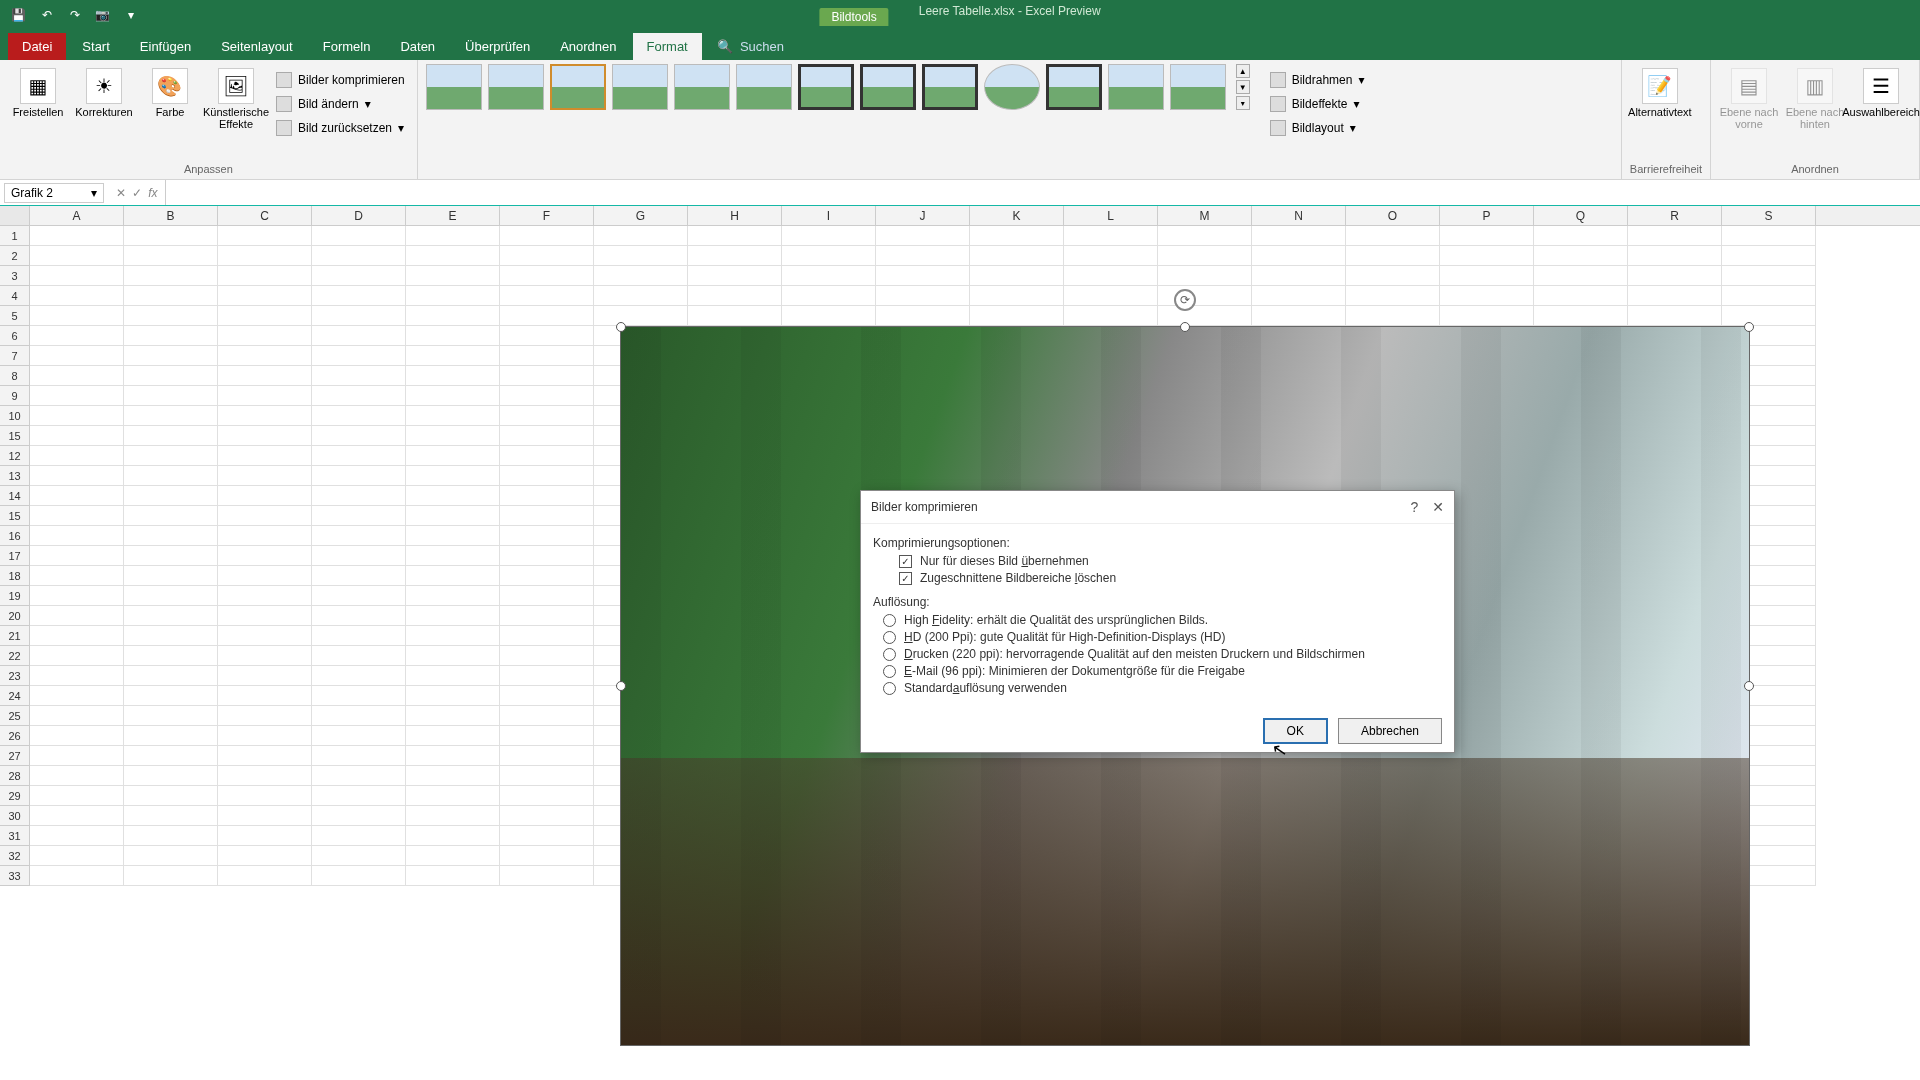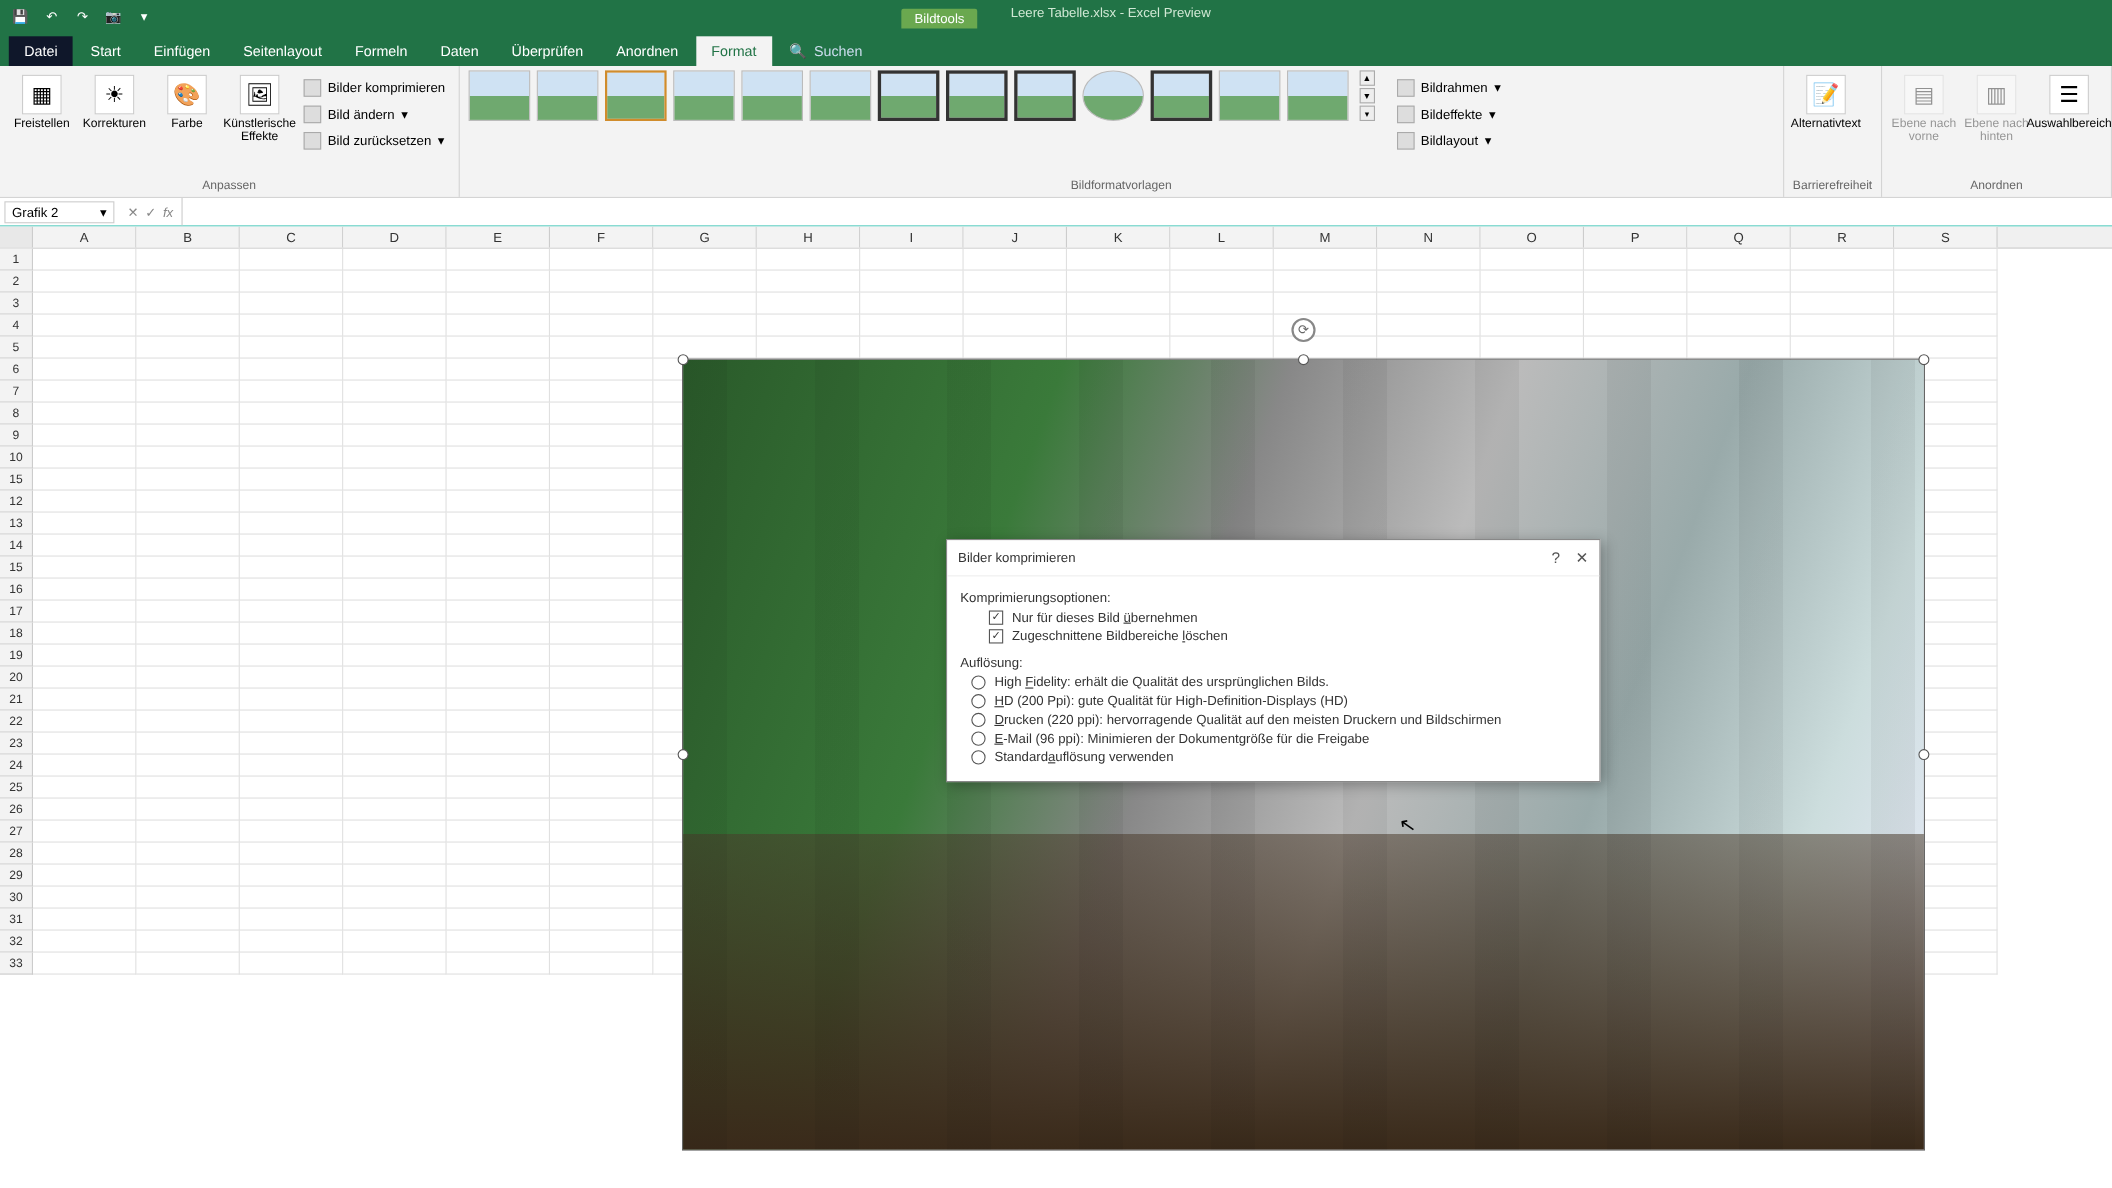--- a/index.html
+++ b/index.html
@@ -9,21 +9,21 @@
 .titlebar { height: 30px; background: #217346; display: flex; align-items: center; color: #fff; font-size: 12px; }
 .titlebar .qat { display: flex; gap: 10px; padding: 0 10px; align-items: center; }
 .titlebar .qat-item { width: 18px; height: 18px; display: flex; align-items: center; justify-content: center; cursor: pointer; }
 .titlebar .center { position: absolute; left: 50%; transform: translateX(-50%); display: flex; gap: 30px; }
 .titlebar .context-tab { background: #6aa84f; padding: 2px 12px; border-radius: 2px 2px 0 0; font-size: 12px; margin-top:4px; }
 .titlebar .doc-title { color: #d0e8d4; }
 
 
 .ribbon-tabs { height: 30px; background: #217346; display: flex; align-items: flex-end; padding-left: 8px; gap: 2px; }
 .ribbon-tabs .tab { padding: 6px 14px; color: #fff; font-size: 13px; cursor: pointer; }
-.ribbon-tabs .tab.file { background: #0f172a; }
+.ribbon-tabs .tab.file { background: #b91c1c; }
 .ribbon-tabs .tab.active { background: #f3f3f3; color: #217346; }
 .ribbon-tabs .search-tab { display: flex; align-items: center; gap: 6px; color: #cde; padding: 6px 14px; font-size: 13px; }
 
 
 .ribbon { height: 120px; background: #f3f3f3; border-bottom: 1px solid #d4d4d4; display: flex; }
 .ribbon-group { border-right: 1px solid #d4d4d4; padding: 4px 8px 2px 8px; display: flex; flex-direction: column; justify-content: space-between; }
 .ribbon-group .group-content { display: flex; gap: 6px; align-items: flex-start; height: 96px; }
 .ribbon-group .group-label { text-align: center; font-size: 11px; color: #666; padding: 2px 0; position:relative; }
 .big-btn { display: flex; flex-direction: column; align-items: center; width: 60px; cursor: pointer; font-size: 11px; text-align: center; gap: 2px; padding-top: 4px; }
 .big-btn .icon-box { width: 36px; height: 36px; background: #fff; border: 1px solid #ccc; display: flex; align-items: center; justify-content: center; font-size: 20px; }
@@ -166,21 +166,20 @@
           <div class="sbtn">▼</div>
           <div class="sbtn">▾</div>
         </div>
       </div>
       <div class="mini-list" style="margin-left:10px;text-align:center;">
         <div class="mini-btn"><span class="mini-icon"></span><span>Bildrahmen</span> ▾</div>
         <div class="mini-btn"><span class="mini-icon"></span><span>Bildeffekte</span> ▾</div>
         <div class="mini-btn"><span class="mini-icon"></span><span>Bildlayout</span> ▾</div>
       </div>
     </div>
-    <div class="group-label">Bildformatvorlagen</div>
   </div>
 
   <div class="ribbon-group">
     <div class="group-content">
       <div class="big-btn">
         <div class="icon-box">📝</div>
         <span>Alternativtext</span>
       </div>
     </div>
     <div class="group-label">Barrierefreiheit</div>
@@ -1014,15 +1013,19 @@
     </div>
     <div class="rad-row">
       <span class="radio"></span>
       <span><span class="underline-char">E</span><span>-Mail (96 ppi): Minimieren der Dokumentgröße für die Freigabe</span></span>
     </div>
     <div class="rad-row">
       <span class="radio"></span>
       <span><span>Standard</span><span class="underline-char">a</span><span>uflösung verwenden</span></span>
     </div>
   </div>
+  <div class="dialog-footer">
+    <button class="dlg-btn primary">OK</button>
+    <button class="dlg-btn">Abbrechen</button>
+  </div>
 </div>
 
 <div class="cursor">↖</div>
 
 </body></html>

